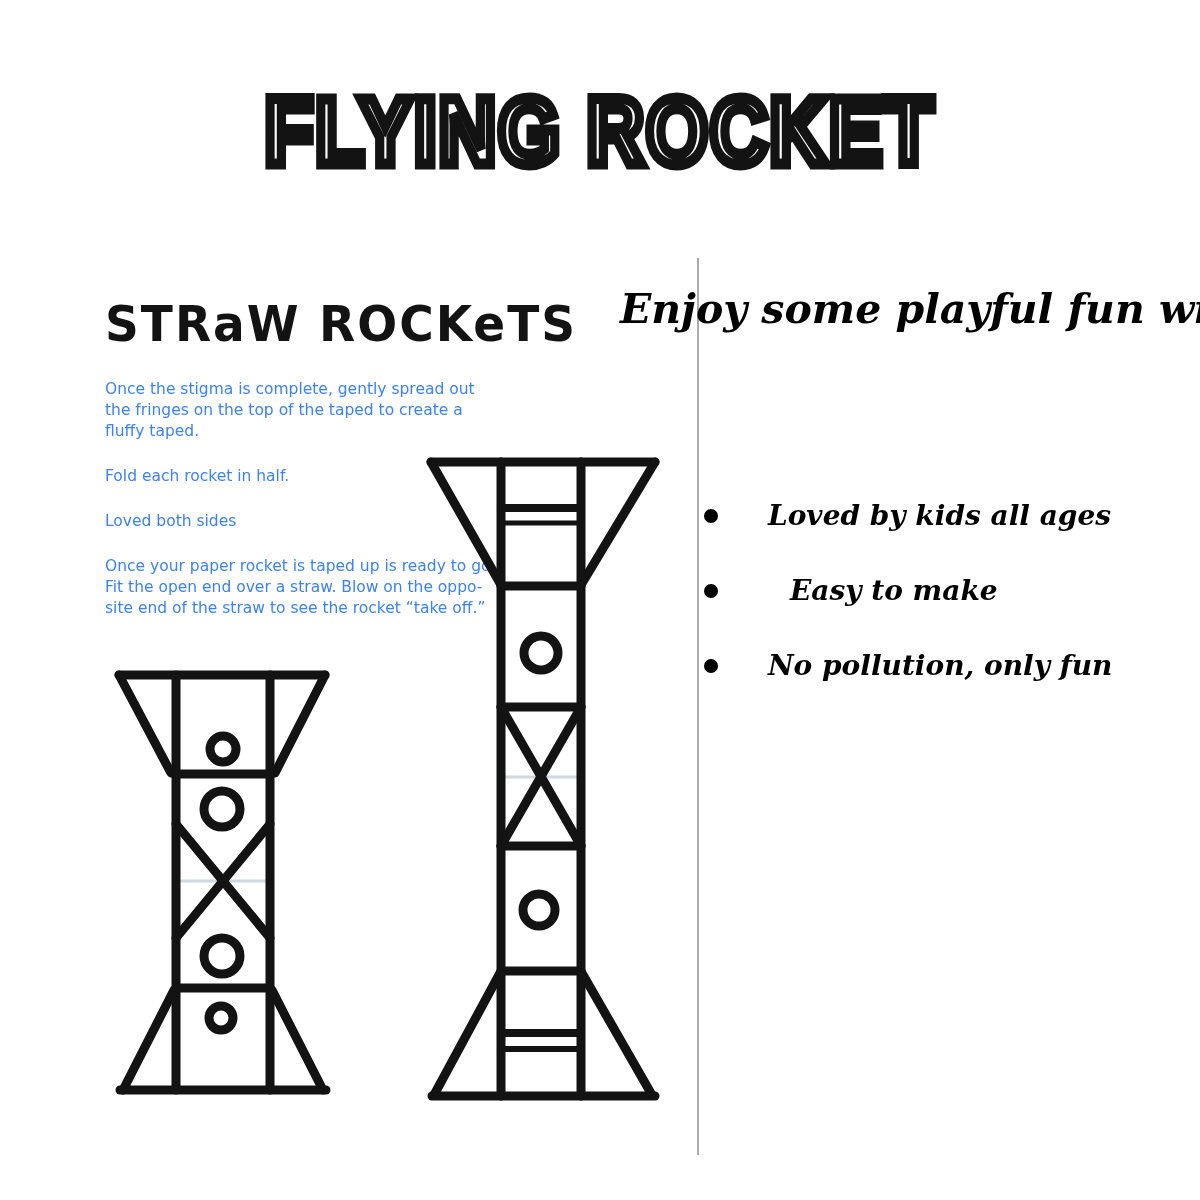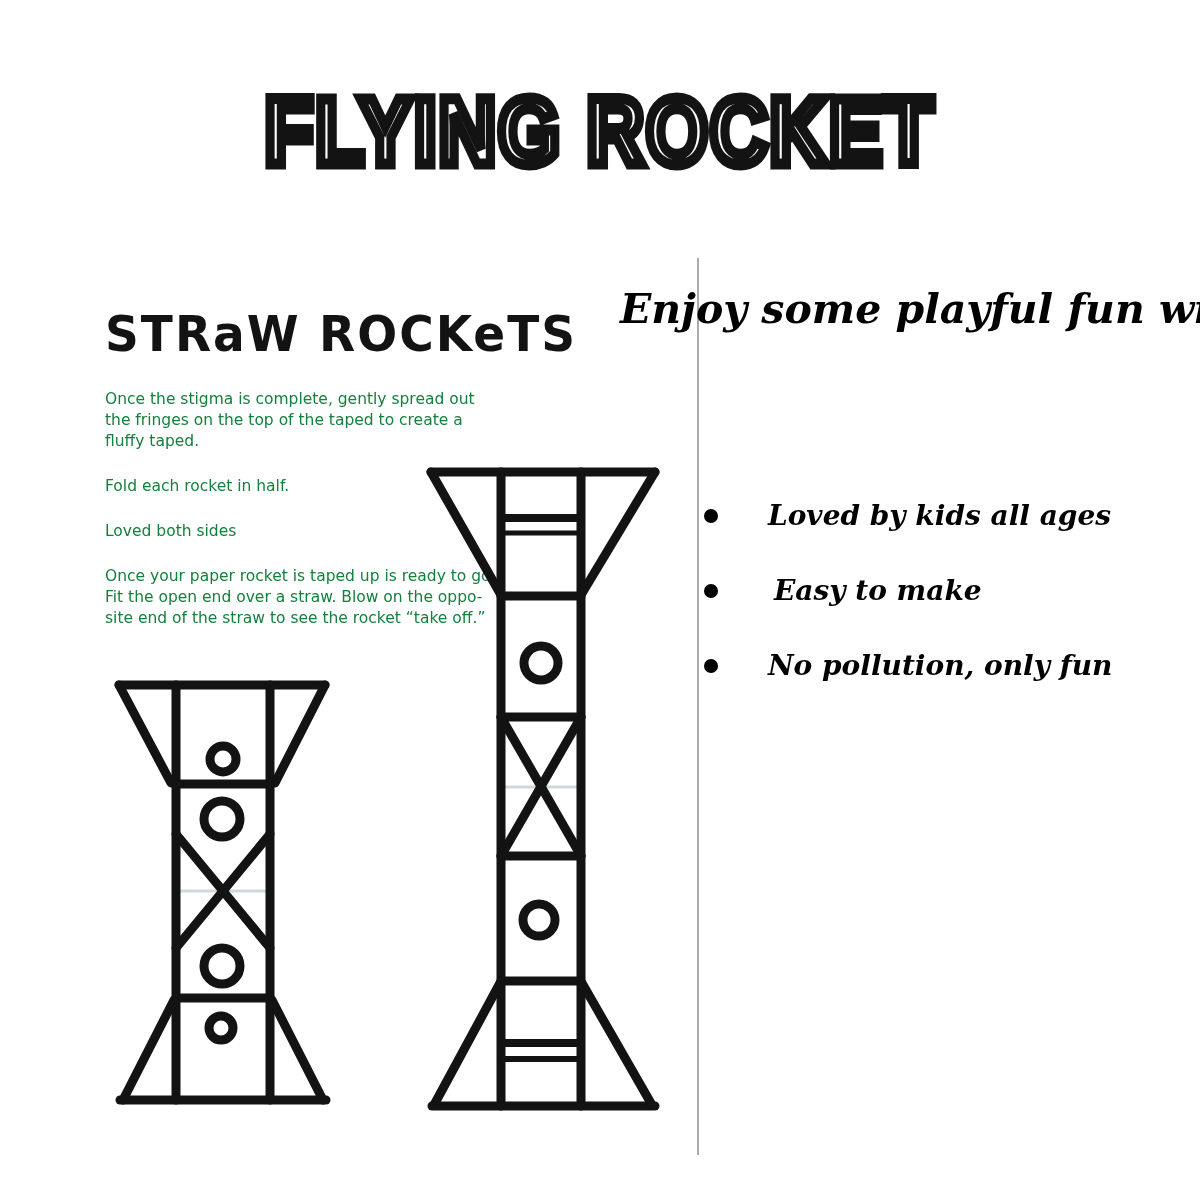--- a/index.html
+++ b/index.html
@@ -32,37 +32,37 @@
     color:var(--ink);
   }
   @supports (-webkit-text-stroke: 2px #000){
     .banner-title{
       color:#ffffff;
       -webkit-text-stroke:11px var(--ink);
     }
   }
 
   
-  .worksheet{position:absolute;left:85px;top:272px;width:610px;height:900px;background:#fff;}
+  .worksheet{position:absolute;left:85px;top:262px;width:610px;height:900px;background:#fff;}
   .ws-title{
     position:absolute;left:20px;top:33px;
     font-family:"DejaVu Sans",sans-serif;
     font-weight:700;
     font-size:47px;
     letter-spacing:2px;
     white-space:nowrap;
     transform:scaleY(1.05);
     transform-origin:left top;
     color:var(--ink);
   }
   .ws-text{
     position:absolute;left:20px;top:117px;width:410px;
     font-size:15.5px;
     line-height:21px;
-    color:#15803d;
+    color:#3b82f6;
   }
   .ws-text p{margin:0 0 24px 0;}
   .ws-line{white-space:nowrap;}
 
   .rocket-svg{position:absolute;display:block;}
   .rocket-small{left:28px;top:405px;}
   .rocket-large{left:339px;top:193px;}
 
   
   .divider{
@@ -99,21 +99,21 @@
     white-space:nowrap;
     color:#000;
   }
   .bullet-dot{
     flex:0 0 auto;
     width:14px;height:14px;
     border-radius:50%;
     background:#000;
     margin:17px 50px 0 4px;
   }
-  .bullet-item:nth-child(2) .bullet-text{margin-left:6px;}
+  .bullet-item:nth-child(2) .bullet-text{margin-left:22px;}
 </style>
 </head>
 <body>
 
 <div class="canvas">
 
   <h1 class="banner-title">FLYING ROCKET</h1>
 
   <div class="worksheet">
     <h2 class="ws-title">STRaW ROCKeTS</h2>

